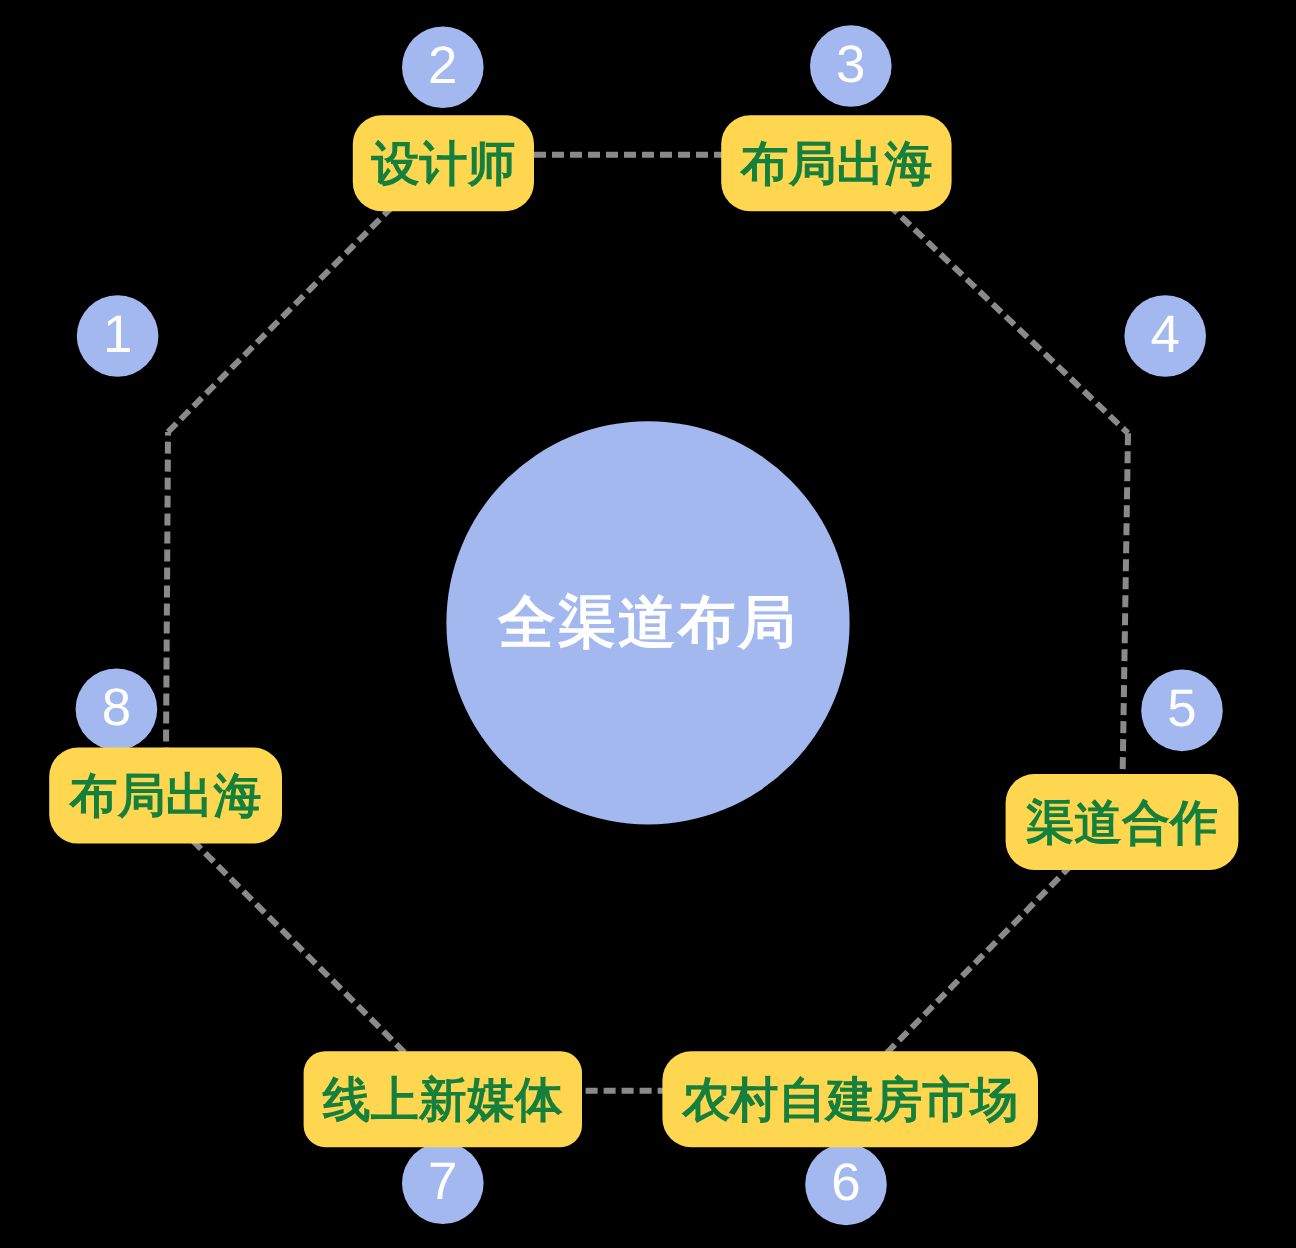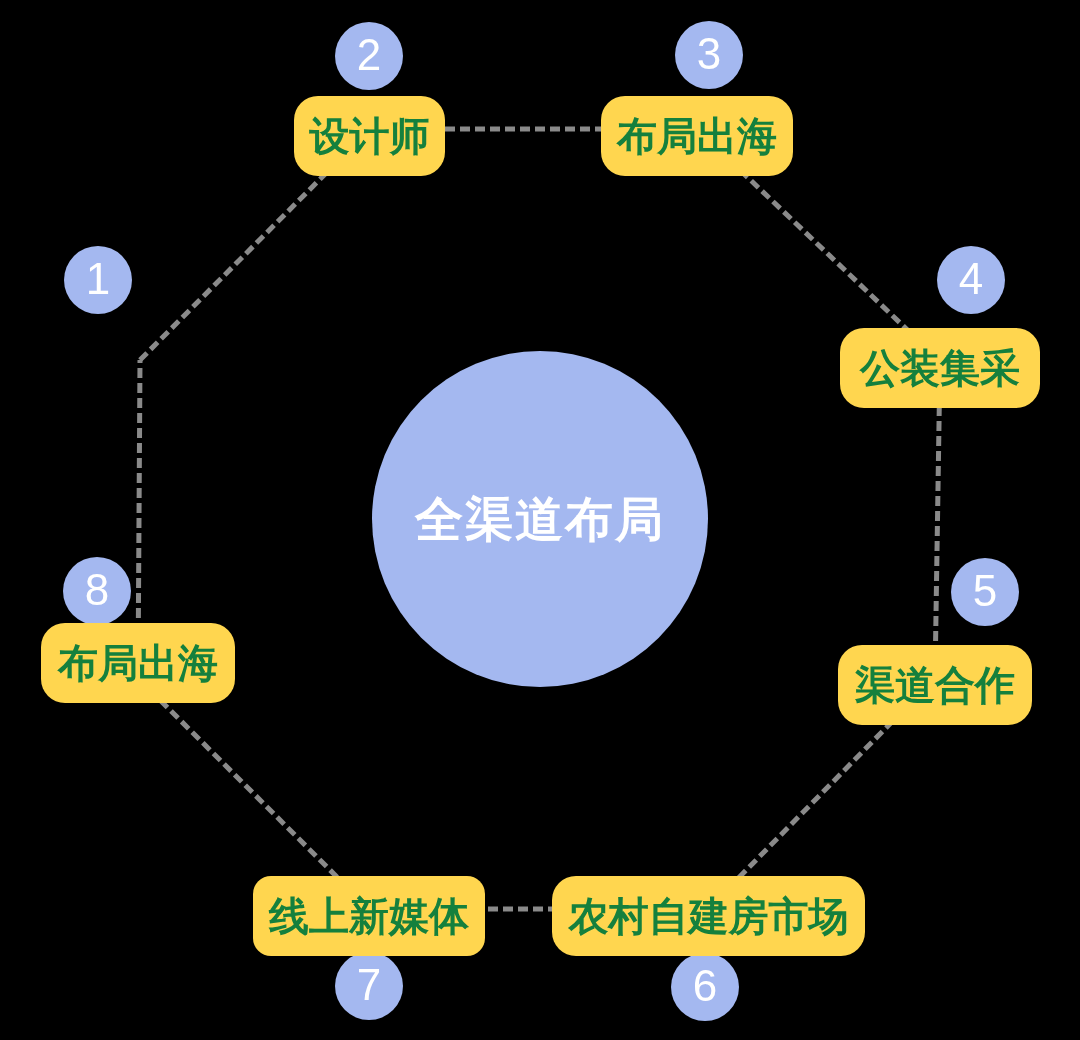--- a/index.html
+++ b/index.html
@@ -121,21 +121,20 @@
 
   <div class="badge badge-1">1</div>
 
   <div class="badge badge-2">2</div>
   <div class="node-box box-2">设计师</div>
 
   <div class="badge badge-3">3</div>
   <div class="node-box box-3">布局出海</div>
 
   <div class="badge badge-4">4</div>
-  <div class="node-box box-4">公装集采</div>
 
   <div class="badge badge-5">5</div>
   <div class="node-box box-5">渠道合作</div>
 
   <div class="badge badge-6">6</div>
   <div class="node-box box-6">农村自建房市场</div>
 
   <div class="badge badge-7">7</div>
   <div class="node-box box-7">线上新媒体</div>
 

